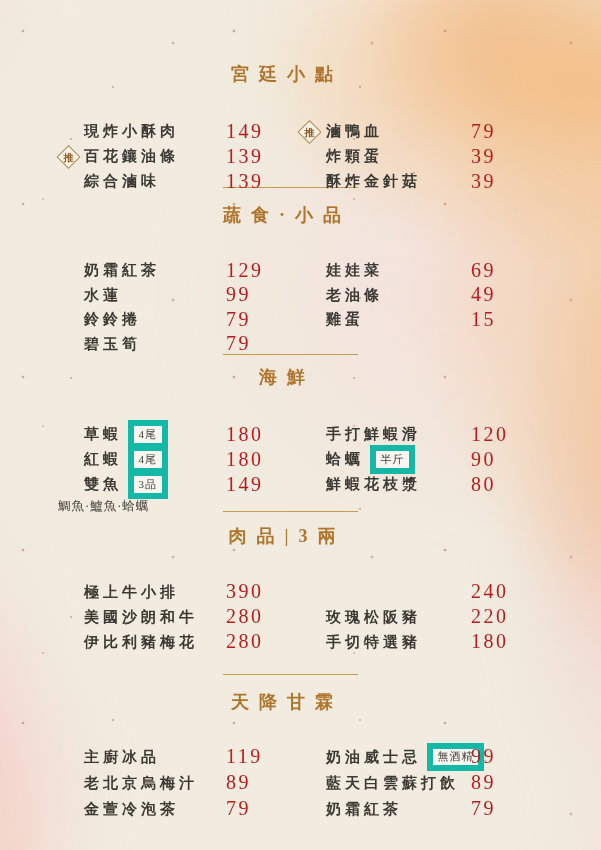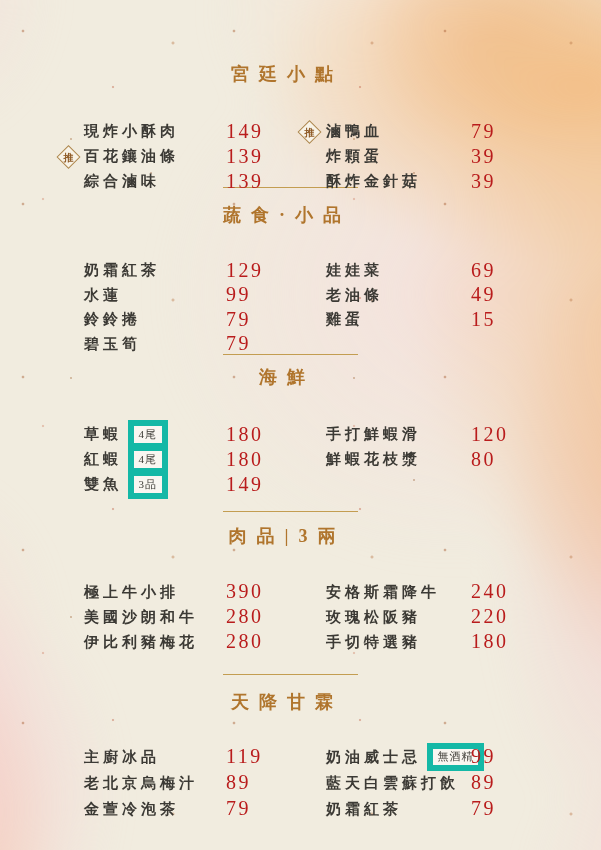--- a/index.html
+++ b/index.html
@@ -191,27 +191,33 @@
             <div class="row">
               <span class="name">紅蝦</span>
               <span class="tag">4尾</span>
               <span class="price">180</span>
             </div>
             <div class="row">
               <span class="name">雙魚</span>
               <span class="tag">3品</span>
               <span class="price">149</span>
             </div>
+            <div class="note">鯛魚·鱸魚·蛤蠣</div>
           </div>
           <div class="col right">
             <div class="row">
               <span class="name">手打鮮蝦滑</span>
               <span class="price">120</span>
             </div>
             <div class="row">
+              <span class="name">蛤蠣</span>
+              <span class="tag">半斤</span>
+              <span class="price">90</span>
+            </div>
+            <div class="row">
               <span class="name">鮮蝦花枝漿</span>
               <span class="price">80</span>
             </div>
           </div>
         </div>
       </div>
       <div class="section sec3">
         <div class="s-title">肉品|3兩</div>
         <div class="cols">
           <div class="col left">
@@ -223,21 +229,20 @@
               <span class="name">美國沙朗和牛</span>
               <span class="price">280</span>
             </div>
             <div class="row">
               <span class="name">伊比利豬梅花</span>
               <span class="price">280</span>
             </div>
           </div>
           <div class="col right">
             <div class="row">
-              <span class="name">安格斯霜降牛</span>
               <span class="price">240</span>
             </div>
             <div class="row">
               <span class="name">玫瑰松阪豬</span>
               <span class="price">220</span>
             </div>
             <div class="row">
               <span class="name">手切特選豬</span>
               <span class="price">180</span>
             </div>

